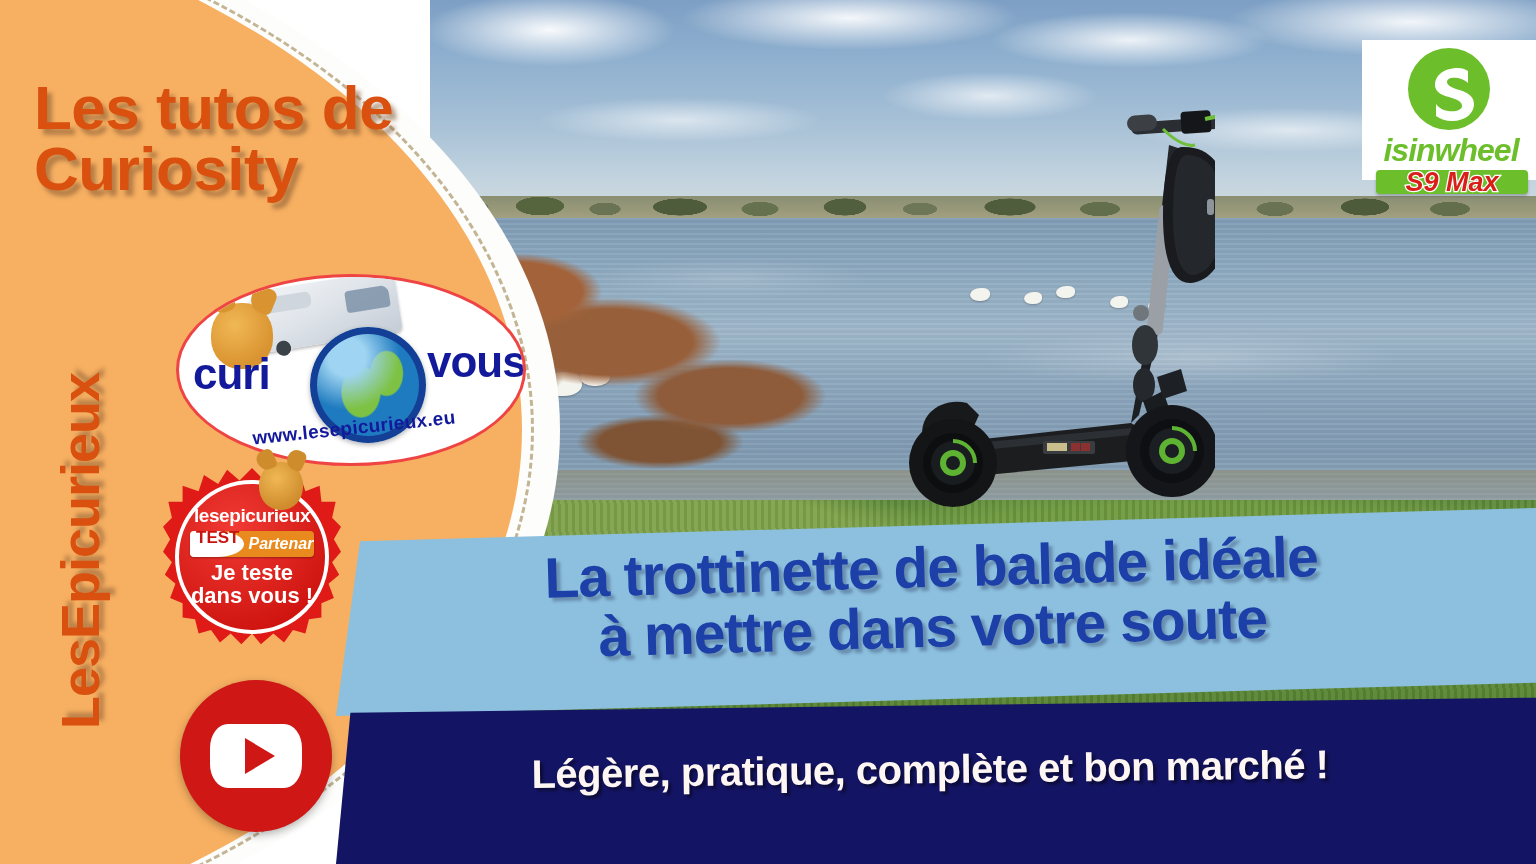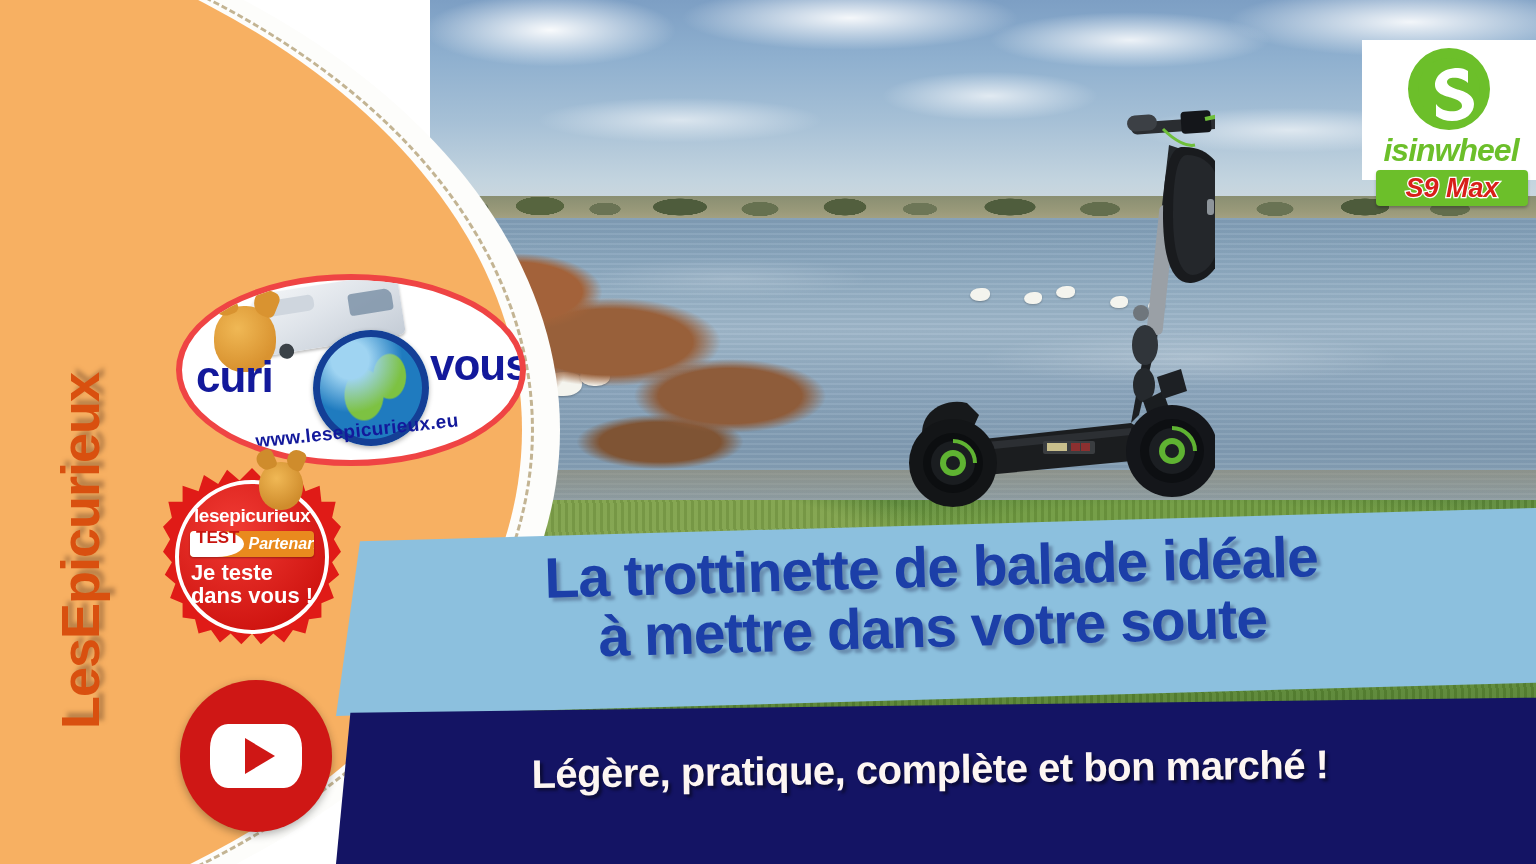--- a/index.html
+++ b/index.html
@@ -110,21 +110,21 @@
     position:absolute; left:-200px; top:520px; width:560px;
     transform:rotate(-90deg); transform-origin:center center;
     color:#d9500f; font-weight:bold; font-size:54px; letter-spacing:-1px;
     text-shadow:5px 5px 4px rgba(130,86,50,.5);
     text-align:center; white-space:nowrap;
   }
 
   
   .curi-logo {
     position:absolute; left:176px; top:274px; width:350px; height:192px;
-    background:#ffffff; border:6px solid #ef4444; border-radius:50%;
+    background:#ffffff; border:3px solid #ef4444; border-radius:50%;
     overflow:hidden;
   }
   .curi-camper {
     position:absolute; left:70px; top:4px; width:150px; height:62px;
     background:linear-gradient(160deg,#f3f5f7 0%,#dfe4ea 46%,#c4ccd6 100%);
     border-radius:18px 14px 6px 6px; transform:rotate(-9deg);
     box-shadow:0 2px 3px rgba(0,0,0,.25);
   }
   .curi-camper::before{
     content:""; position:absolute; right:8px; top:14px; width:44px; height:22px;
@@ -188,21 +188,21 @@
   .badge-strip {
     margin-top:4px; width:124px; height:26px; background:#e98a1e; border-radius:4px;
     display:flex; align-items:center; overflow:hidden; box-shadow:0 1px 2px rgba(0,0,0,.3);
   }
   .badge-strip .a {
     background:#ffffff; color:#c8140f; font-weight:bold; font-size:17px;
     padding:0 5px 12px 6px; height:100%; display:flex; align-items:center;
     border-radius:3px 55% 55% 3px;
   }
   .badge-strip .b { color:#fff; font-weight:bold; font-style:italic; font-size:16px; padding-left:4px; }
-  .badge-t2 { color:#fff; font-weight:bold; font-size:22px; line-height:1.02; margin-top:5px; text-align:left; }
+  .badge-t2 { color:#fff; font-weight:bold; font-size:22px; line-height:1.02; margin-top:5px; text-align:center; }
   .badge-moose {
     position:absolute; left:96px; top:-6px; width:44px; height:48px;
     background:radial-gradient(circle at 40% 34%, #f0b855, #cf8c2c 72%);
     border-radius:48%;
   }
   .badge-moose::before,.badge-moose::after{
     content:""; position:absolute; top:-12px; width:18px; height:20px; background:#cf8c2c;
     border-radius:60% 40% 30% 70%;
   }
   .badge-moose::before{ left:-2px; transform:rotate(-24deg); }
@@ -220,21 +220,21 @@
 
   
   .isw { position:absolute; left:1322px; top:40px; width:178px; height:170px;margin-left:40px; }
   .isw-card { position:absolute; left:0; top:0; width:178px; height:140px; background:#fff; }
   .isw-mark { position:absolute; left:44px; top:6px; width:86px; height:86px; }
   .isw-name {
     position:absolute; left:0; top:92px; width:178px; text-align:center;
     color:#6cbf2a; font-size:32px; font-weight:bold; font-style:italic; letter-spacing:-1px;
   }
   .isw-model {
-    position:absolute; left:14px; top:130px; width:152px; height:36px;
+    position:absolute; left:14px; top:130px; width:152px; height:24px;
     background:#6cbf2a; border-radius:4px; display:flex; align-items:center; justify-content:center;
     box-shadow:0 2px 3px rgba(0,0,0,.25);
     text-align:center;
   }
   .isw-model span {
     color:#d81f1a; font-size:27px; font-weight:bold; font-style:italic; letter-spacing:0px;
     -webkit-text-stroke:2.5px #fff; paint-order:stroke fill;
   }
 
   
@@ -332,20 +332,24 @@
       <rect x="312" y="114" width="7" height="16" rx="3" fill="#8d949a"></rect>
     </svg>
   </div>
 
   <div class="panel-wrap">
     <div class="panel-white"></div>
     <div class="panel-orange"></div>
     <div class="panel-dots"></div>
   </div>
 
+  <div class="brand-title">
+    <div>Les tutos de</div>
+    <div>Curiosity</div>
+  </div>
 
   <div class="brand-vertical">LesEpicurieux</div>
 
   <div class="curi-logo">
     <div class="curi-camper">
       <div class="curi-wheel" style="left:22px;bottom:-6px;"></div>
       <div class="curi-wheel" style="right:20px;bottom:-8px;"></div>
     </div>
     <div class="curi-moose"></div>
     <div class="curi-globe"></div>

